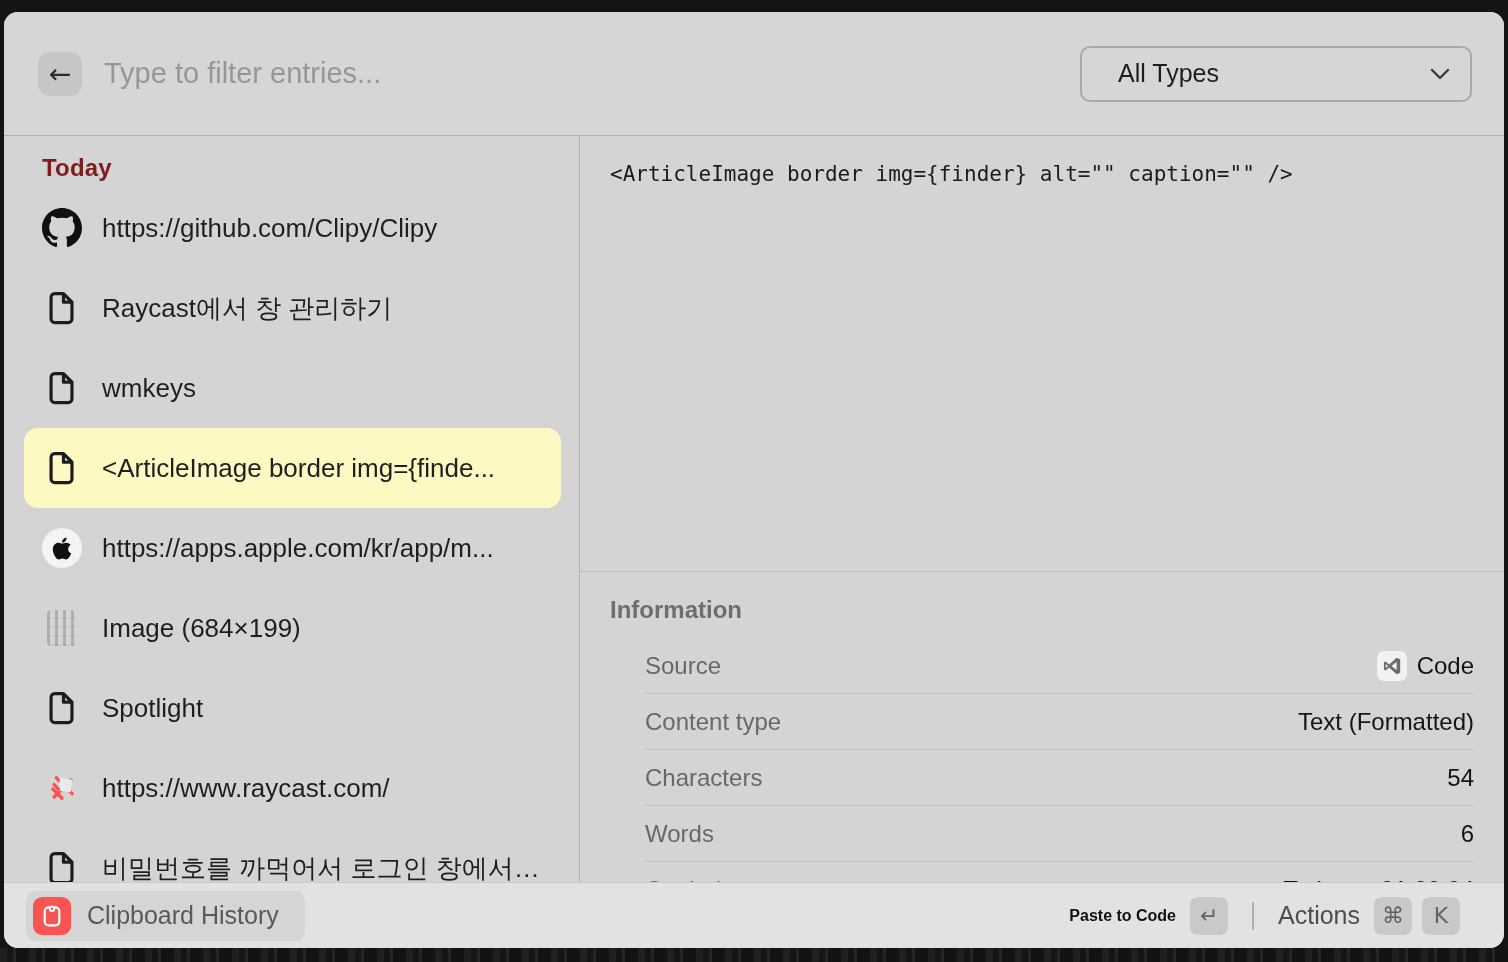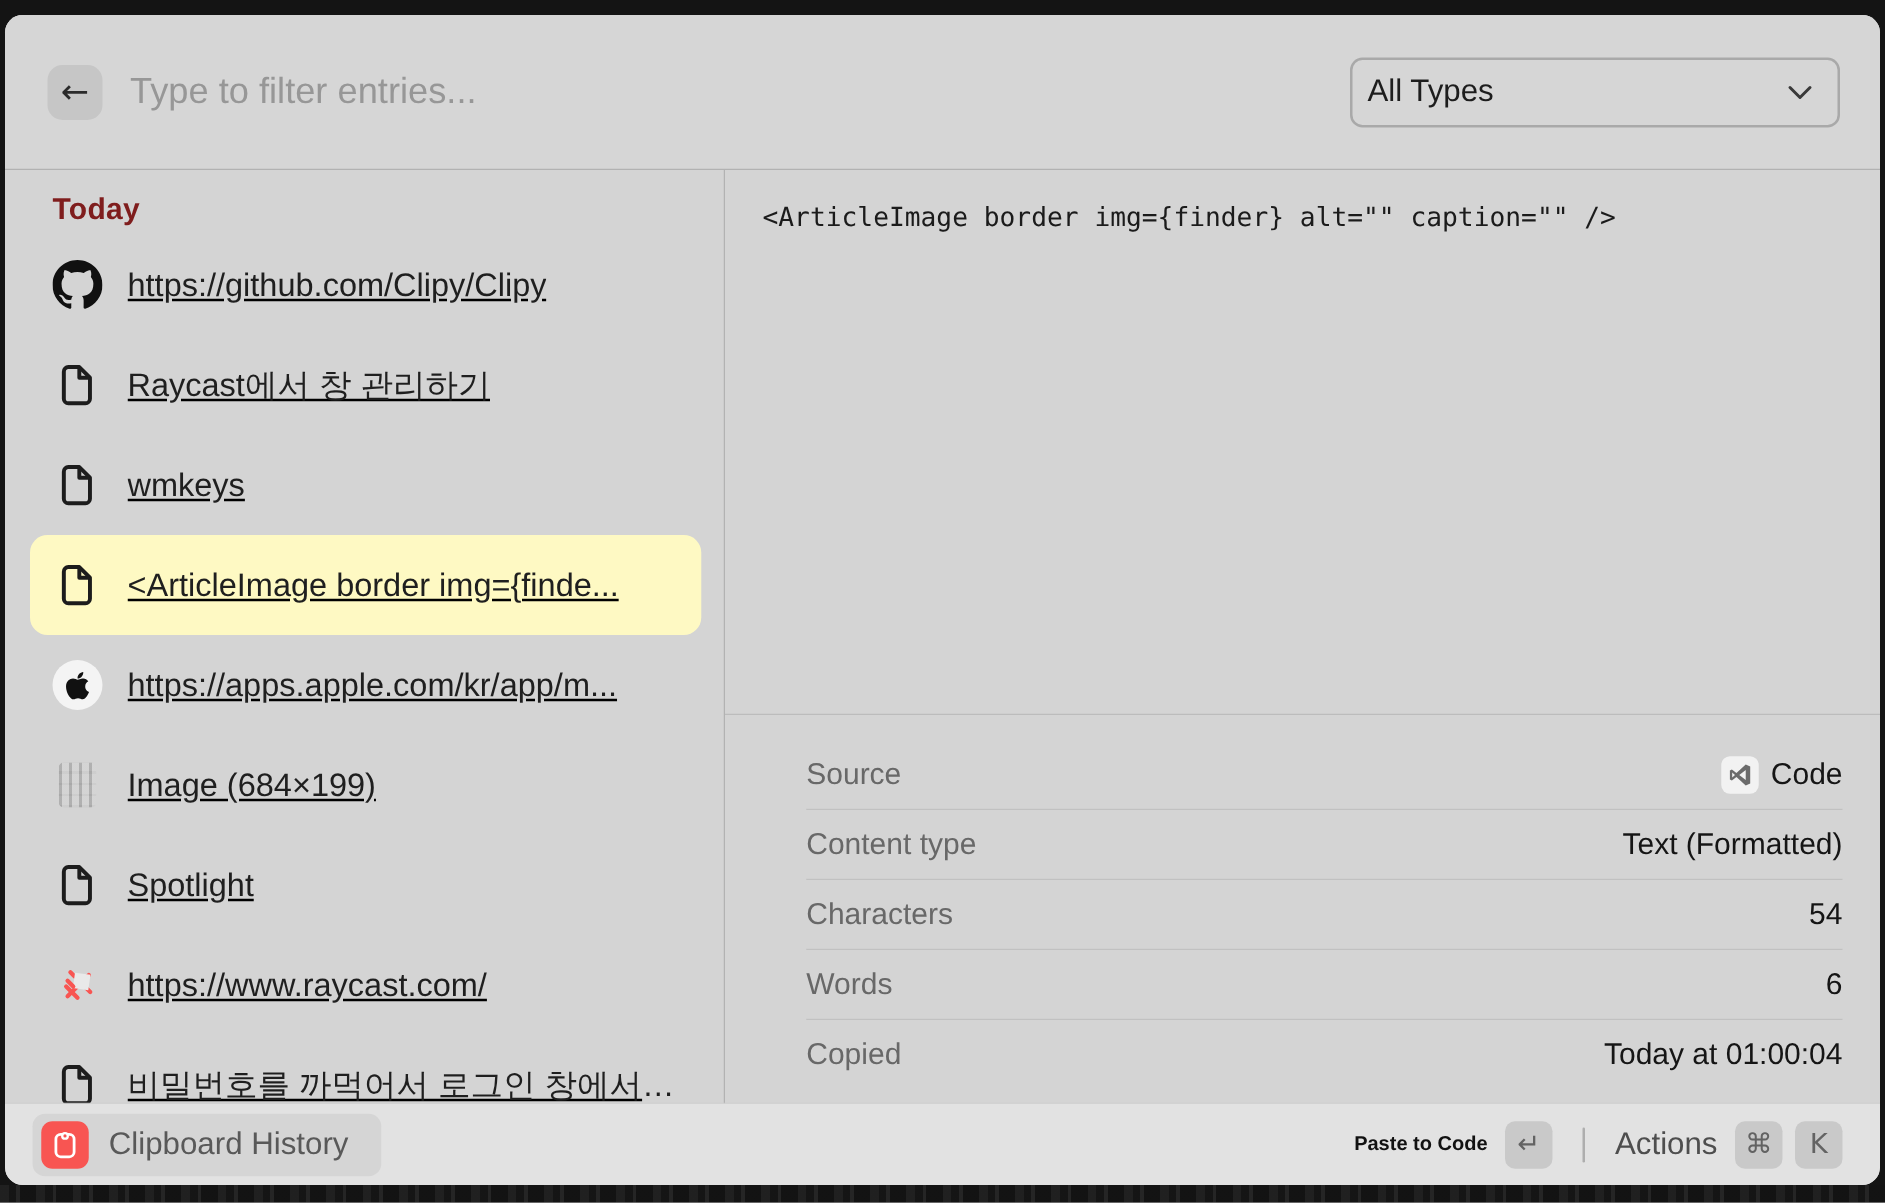--- a/index.html
+++ b/index.html
@@ -41,21 +41,21 @@
     flex: 1; margin-left: 22px;
     background: transparent; border: none; outline: none;
     font-size: 29px; color: #1d1d1d;
     font-family: "Liberation Sans", sans-serif;
   }
   .search-input::placeholder { color: #979797; }
   .type-dropdown {
     width: 392px; height: 56px; flex: none;
     border: 2px solid #a9a9a9; border-radius: 10px;
     display: flex; align-items: center;
-    padding: 0 20px 0 12px;
+    padding: 0 20px 0 36px;
     cursor: pointer;
   }
   .type-dropdown .dd-label { font-size: 25px; color: #1d1d1d; }
   .type-dropdown .chev { margin-left: auto; display: flex; }
   
   .content { flex: 1; display: flex; position: relative; min-height: 0; }
   .list-pane {
     width: 576px; flex: none;
     border-right: 1px solid #b2b2b2;
     padding: 0 18px 0 20px;
@@ -63,21 +63,20 @@
   }
   .section-title {
     margin: 18px 0 6px 18px;
     font-size: 24px; color: #7f1d1d; font-weight: 600;
     letter-spacing: .2px;
   }
   .row {
     height: 80px; display: flex; align-items: center;
     padding: 0 16px; border-radius: 14px;
     cursor: pointer;
-    text-decoration: underline;
   }
   .row.selected { background: #fef9c3; }
   .row .ic { width: 44px; flex: none; display: flex; align-items: center; justify-content: center; }
   .row .lbl {
     margin-left: 18px; font-size: 26px; color: #1f1f1f;
     white-space: nowrap; overflow: hidden; text-overflow: ellipsis;
   }
   .circle-white {
     width: 40px; height: 40px; border-radius: 50%;
     background: #f4f4f4; display: flex; align-items: center; justify-content: center;
@@ -114,21 +113,21 @@
   .src-app-icon {
     width: 30px; height: 30px; border-radius: 7px; background: #f2f2f2;
     display: flex; align-items: center; justify-content: center;
   }
   
   .footer {
     position: absolute; left: 0; right: 0; bottom: 0; height: 66px;
     background: #e2e2e2; border-top: 1px solid #c9c9c9;
     border-radius: 0 0 14px 14px;
     display: flex; align-items: center;
-    padding: 0 30px 0 22px;
+    padding: 0 44px 0 22px;
     z-index: 5;
   }
   .app-pill {
     display: flex; align-items: center; gap: 16px;
     background: #d5d5d5; border-radius: 10px;
     padding: 6px 26px 6px 7px; cursor: pointer;
   }
   .clip-icon {
     width: 38px; height: 38px; border-radius: 9px;
     background: #f85552; display: flex; align-items: center; justify-content: center;
@@ -269,20 +268,21 @@
             </svg>
         </span>
         <span class="lbl">비밀번호를 까먹어서 로그인 창에서 5회...</span>
       </div>
     </div>
 
     <div class="detail-pane">
       <div class="code-preview">&lt;ArticleImage border img={finder} alt="" caption="" /&gt;</div>
 
       <div class="info">
+        <div class="info-title">Information</div>
 
         <div class="info-row">
           <span class="k">Source</span>
           <span class="v">
             <span class="src-app-icon">
               <svg width="20" height="20" viewBox="0 0 24 24">
                   <path fill="#6b6b6b" d="M17.5 2 8.6 10.1 4.2 6.7 2.3 7.7v8.6l1.9 1 4.4-3.4 8.9 8.1 4.3-1.8V3.8L17.5 2zm0 5.1v9.8L11.3 12l6.2-4.9zM4.5 9.7 7.2 12l-2.7 2.3V9.7z"></path>
                 </svg>
             </span>
             <span>Code</span>

